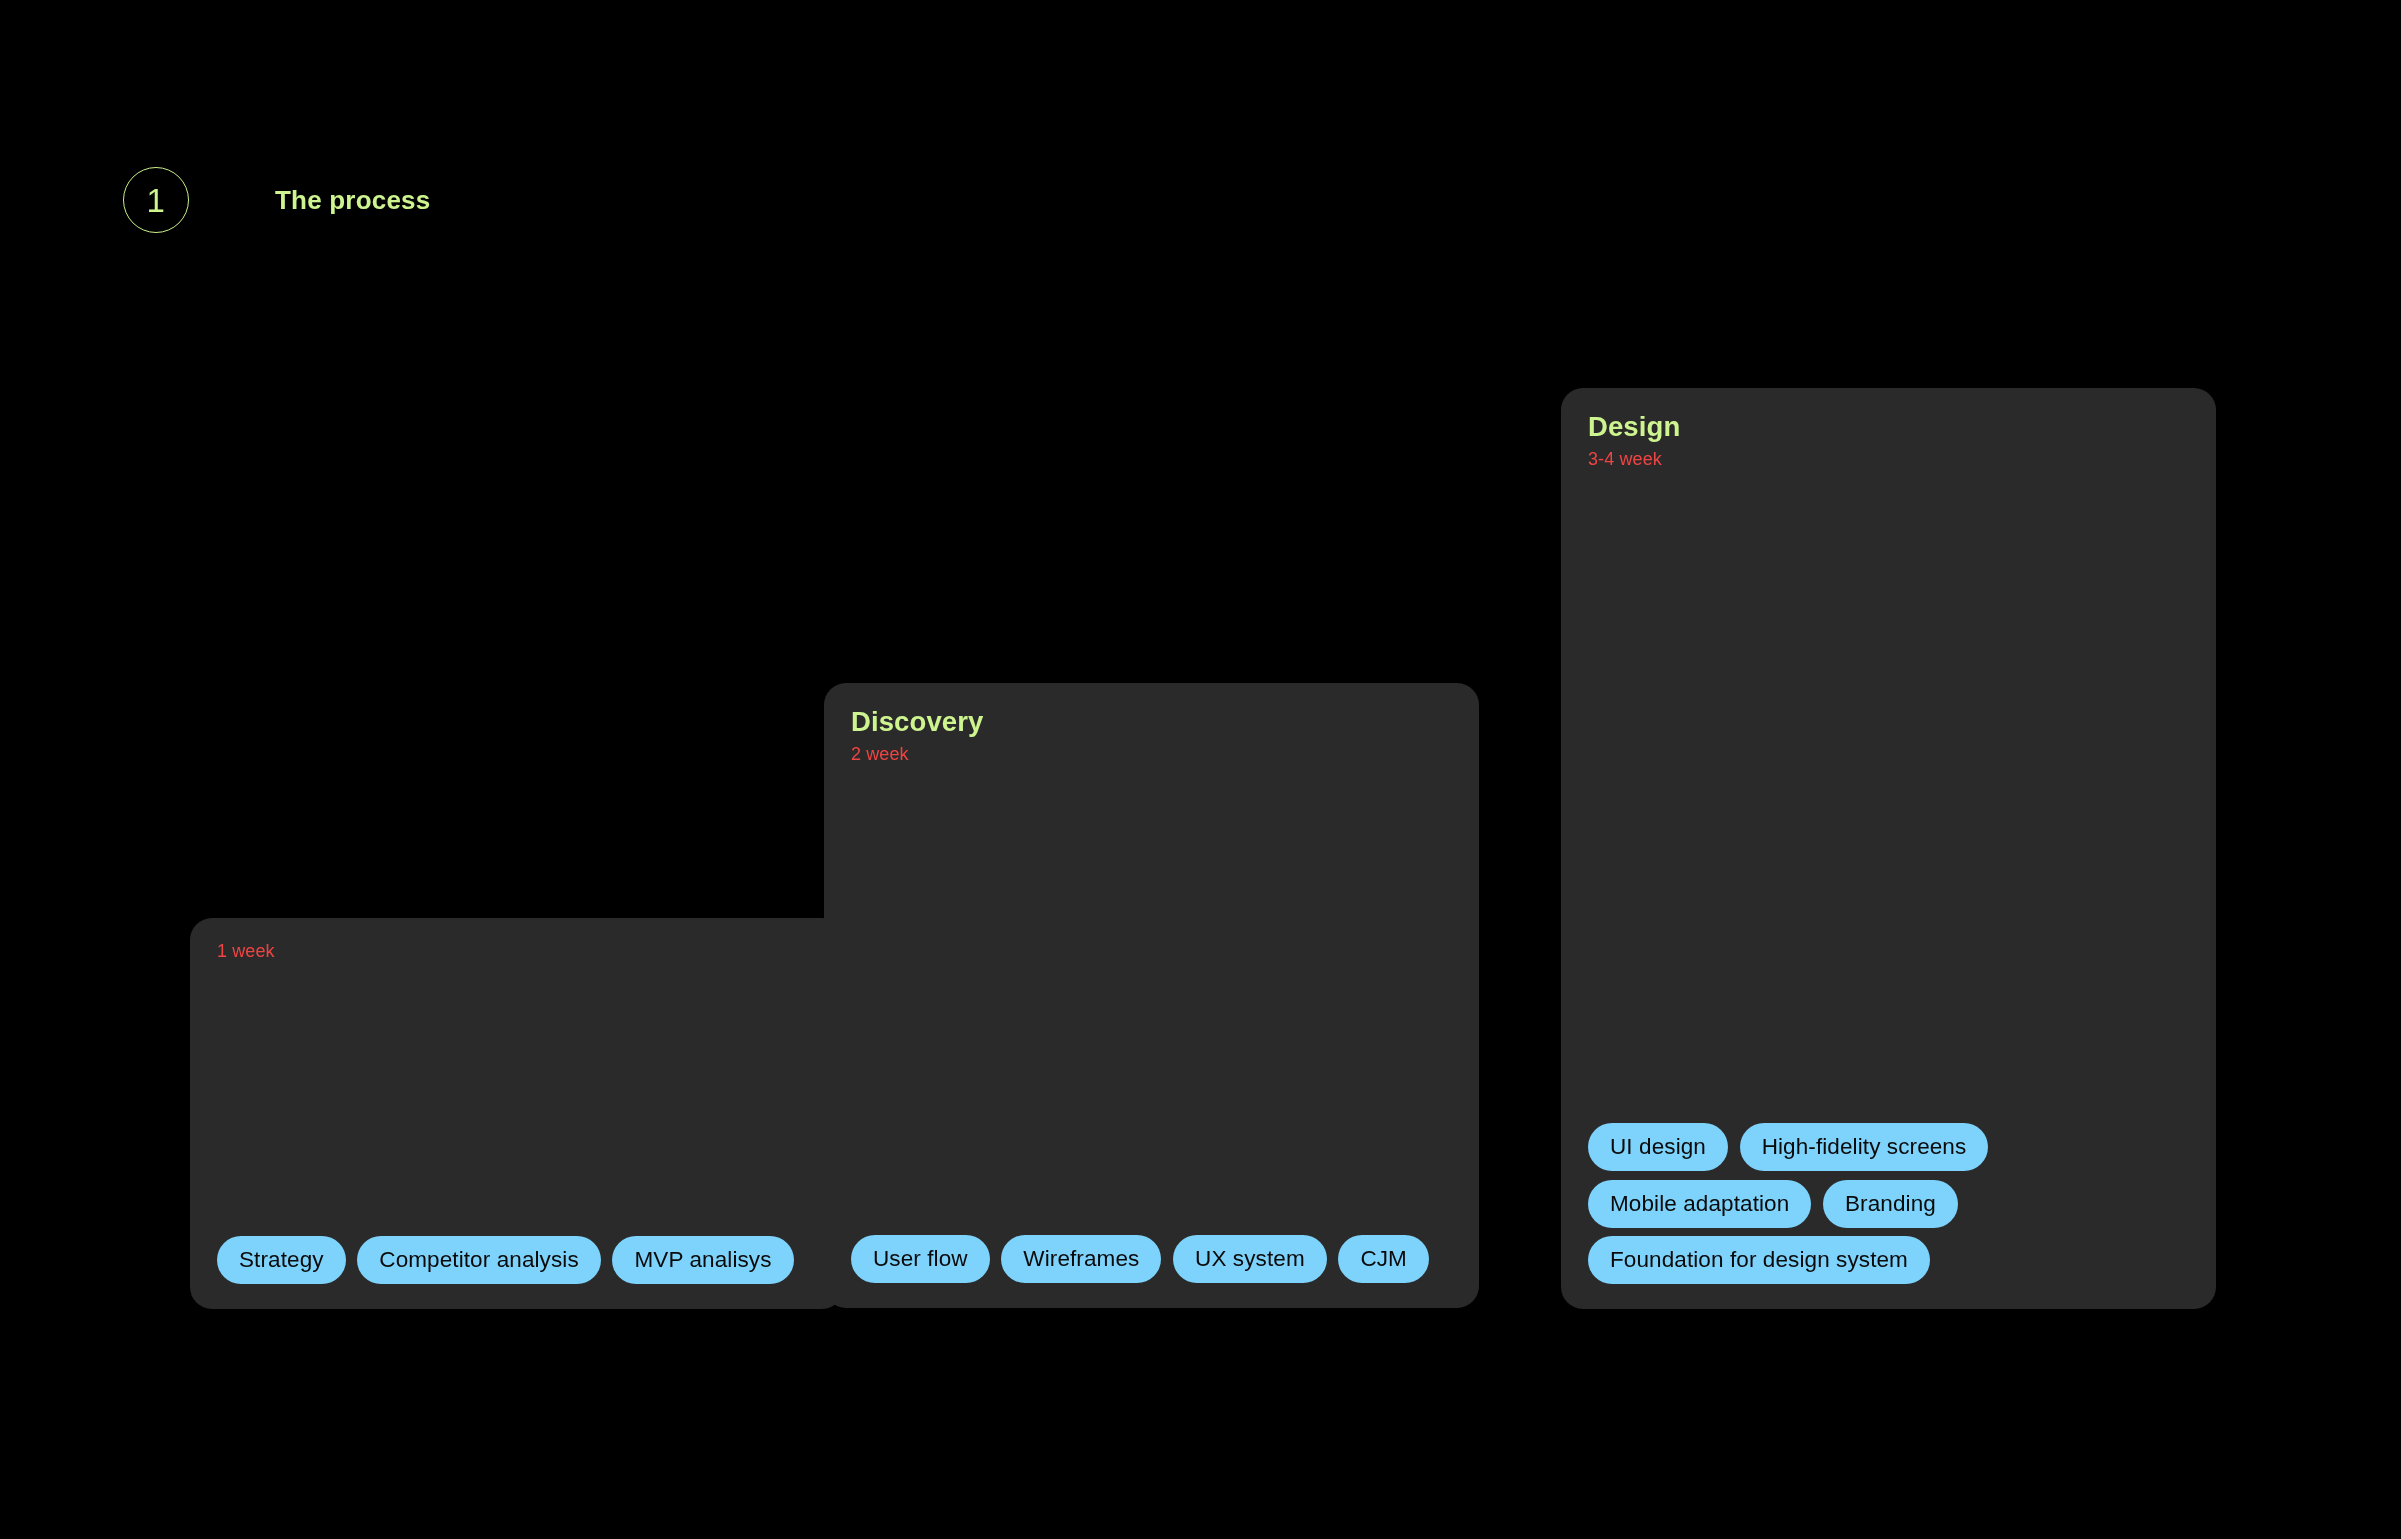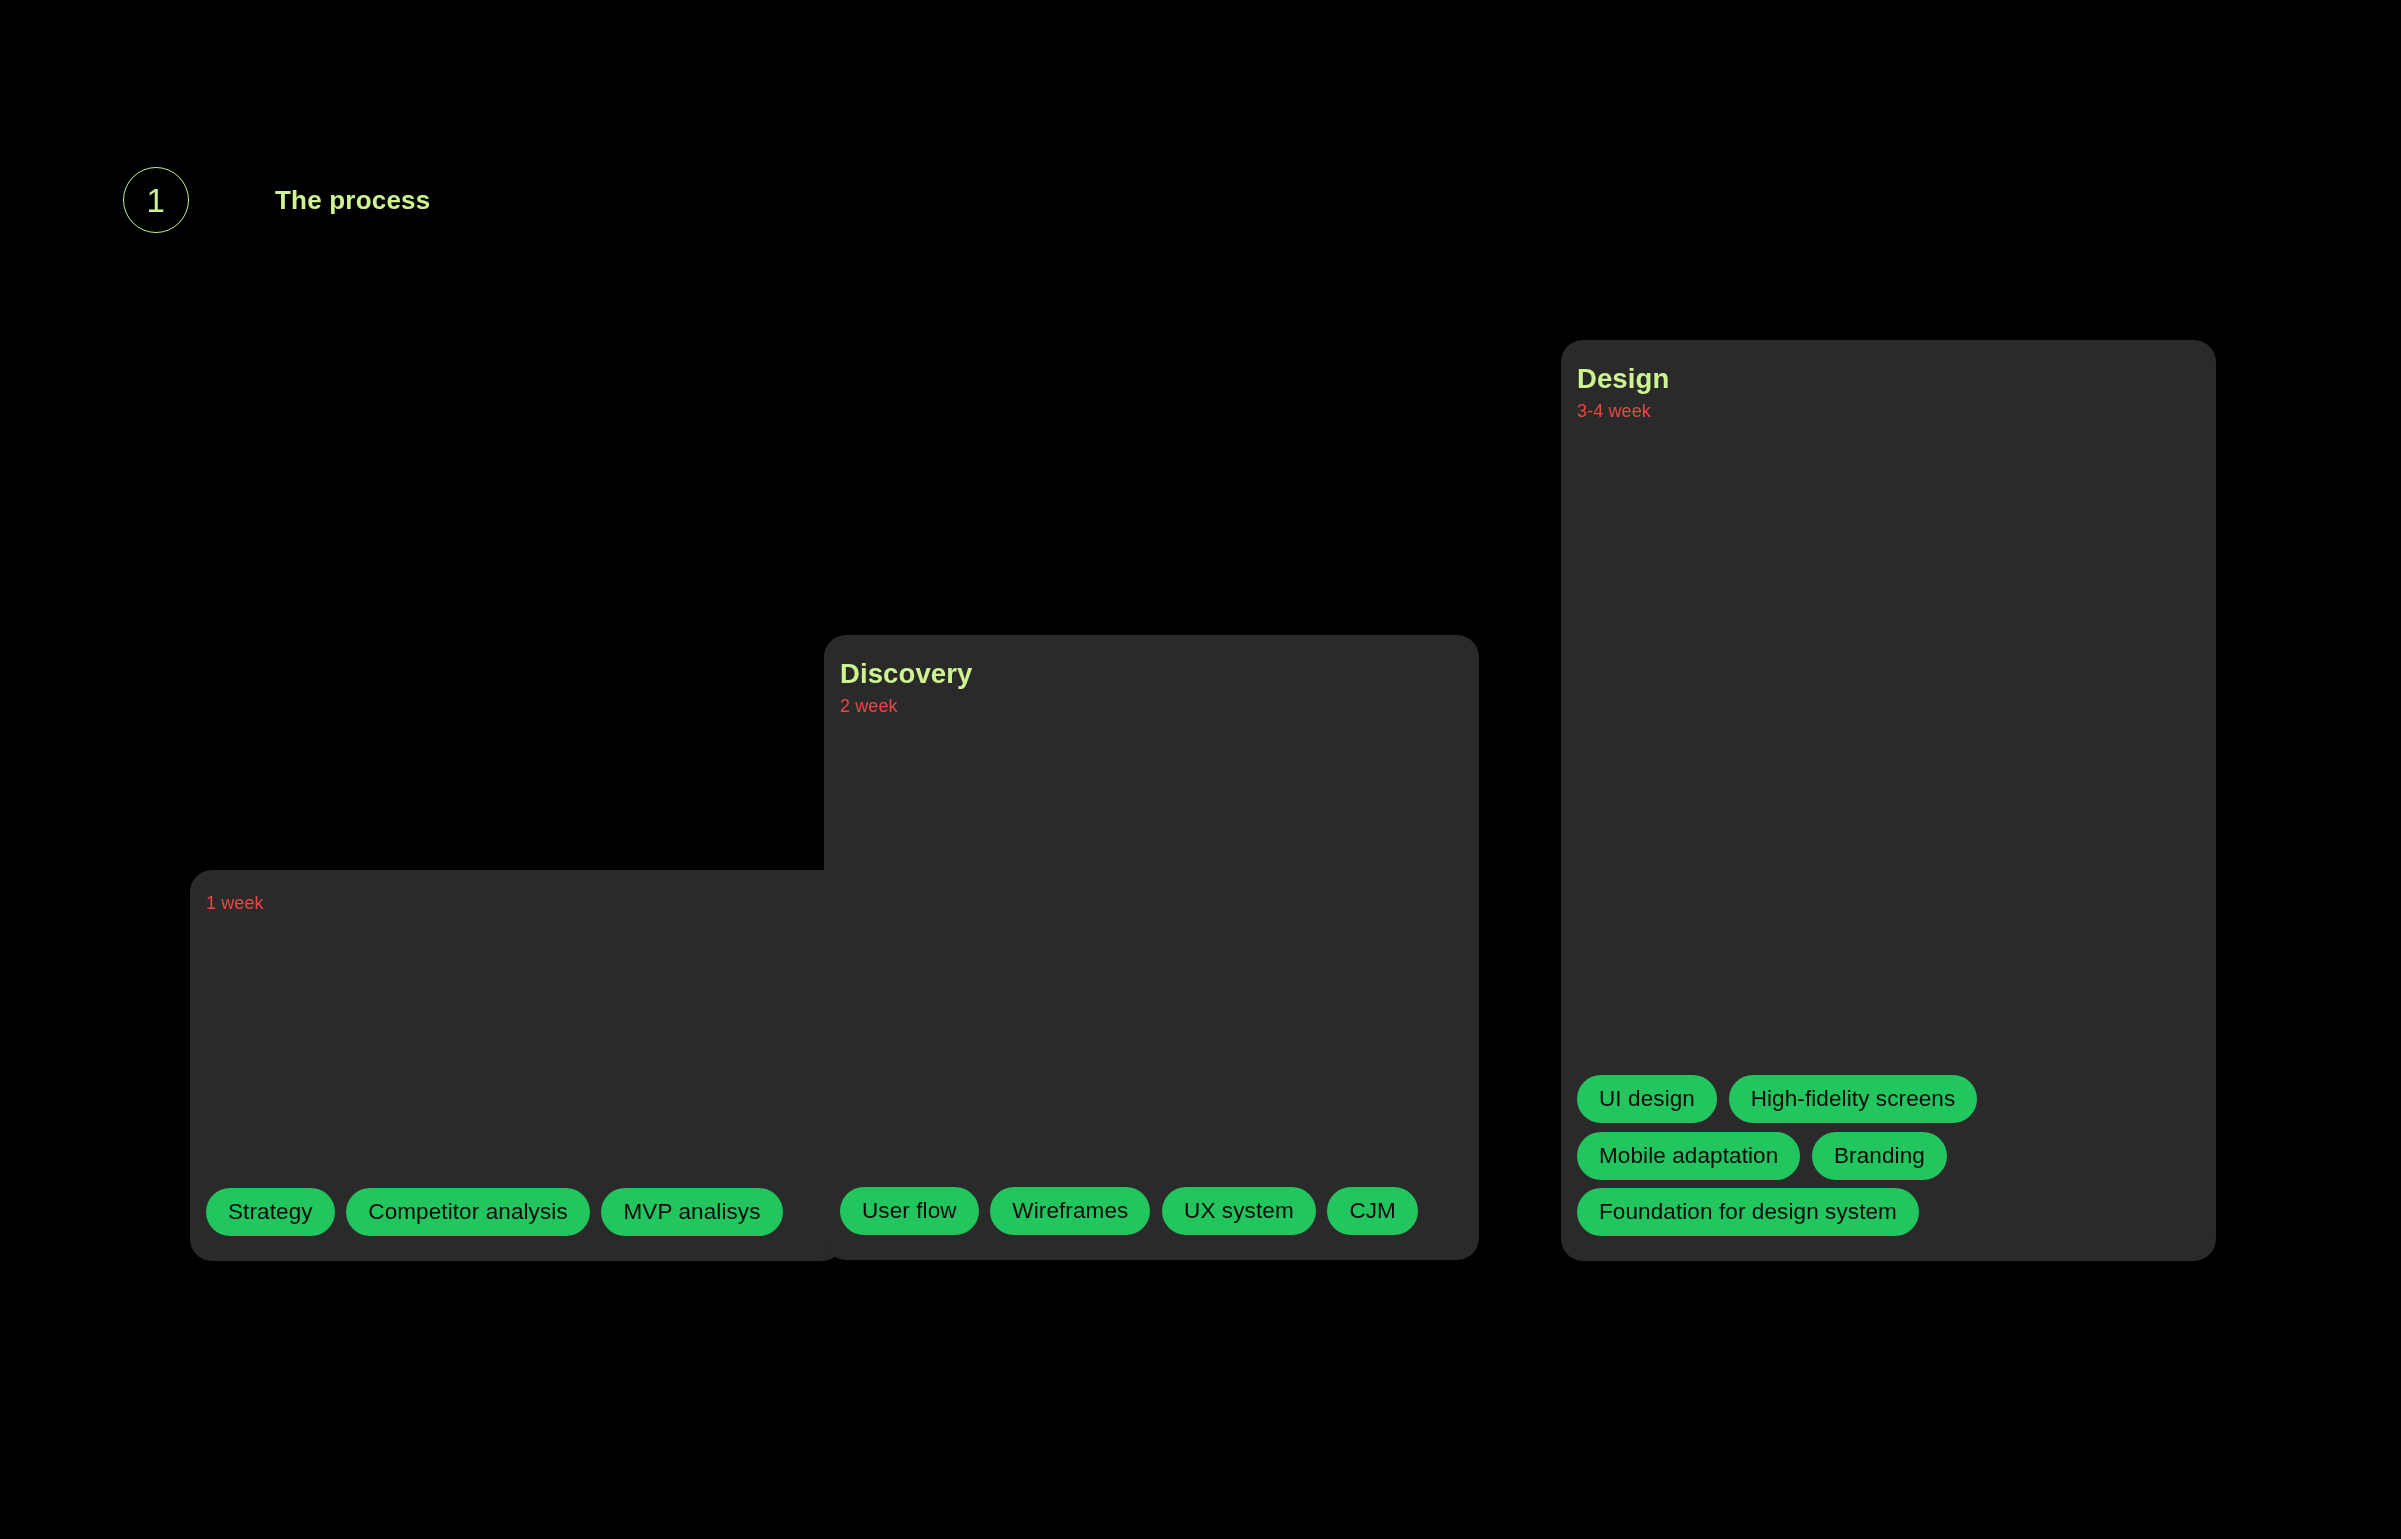--- a/index.html
+++ b/index.html
@@ -25,38 +25,38 @@
     color:#cdf48f; font-size:26px; font-weight:600; letter-spacing:0.2px;
     white-space:nowrap;
     text-align:right;
   }
 
   
   .card {
     position:absolute;
     background:#2a2a2a;
     border-radius:22px;
-    padding:23px 25px 25px 16px;
-    display:flex; flex-direction:column;
+    padding:23px 25px 25px 27px;
+    display:flex; flex-direction:column;margin-top:48px;
   }
   .card-title {
     color:#cdf48f; font-size:27.5px; font-weight:700; letter-spacing:0.1px;
     line-height:1.15; margin-bottom:6.7px;
   }
   .card-duration {
     color:#ef4444; font-size:18px; font-weight:400; letter-spacing:0.1px;
     line-height:1.2;
   }
   .pill-wrap {
     margin-top:auto;
     display:flex; flex-wrap:wrap; gap:8.3px 11.7px;
     align-content:flex-end;
   }
   .pill {
-    background:#22c55e; color:#0a0a0a;
+    background:#7dd3fc; color:#0a0a0a;
     border-radius:833px;
     height:48px; padding:0 22px;
     display:inline-flex; align-items:center; justify-content:center;
     font-size:22.5px; font-weight:400; letter-spacing:0.1px;
     white-space:nowrap;
   }
 
   
   #card-strategy  { left:190px;  top:870px; width:654px; height:391px; }
   #card-discovery { left:824px; top:635px;  width:655px; height:625px; }

